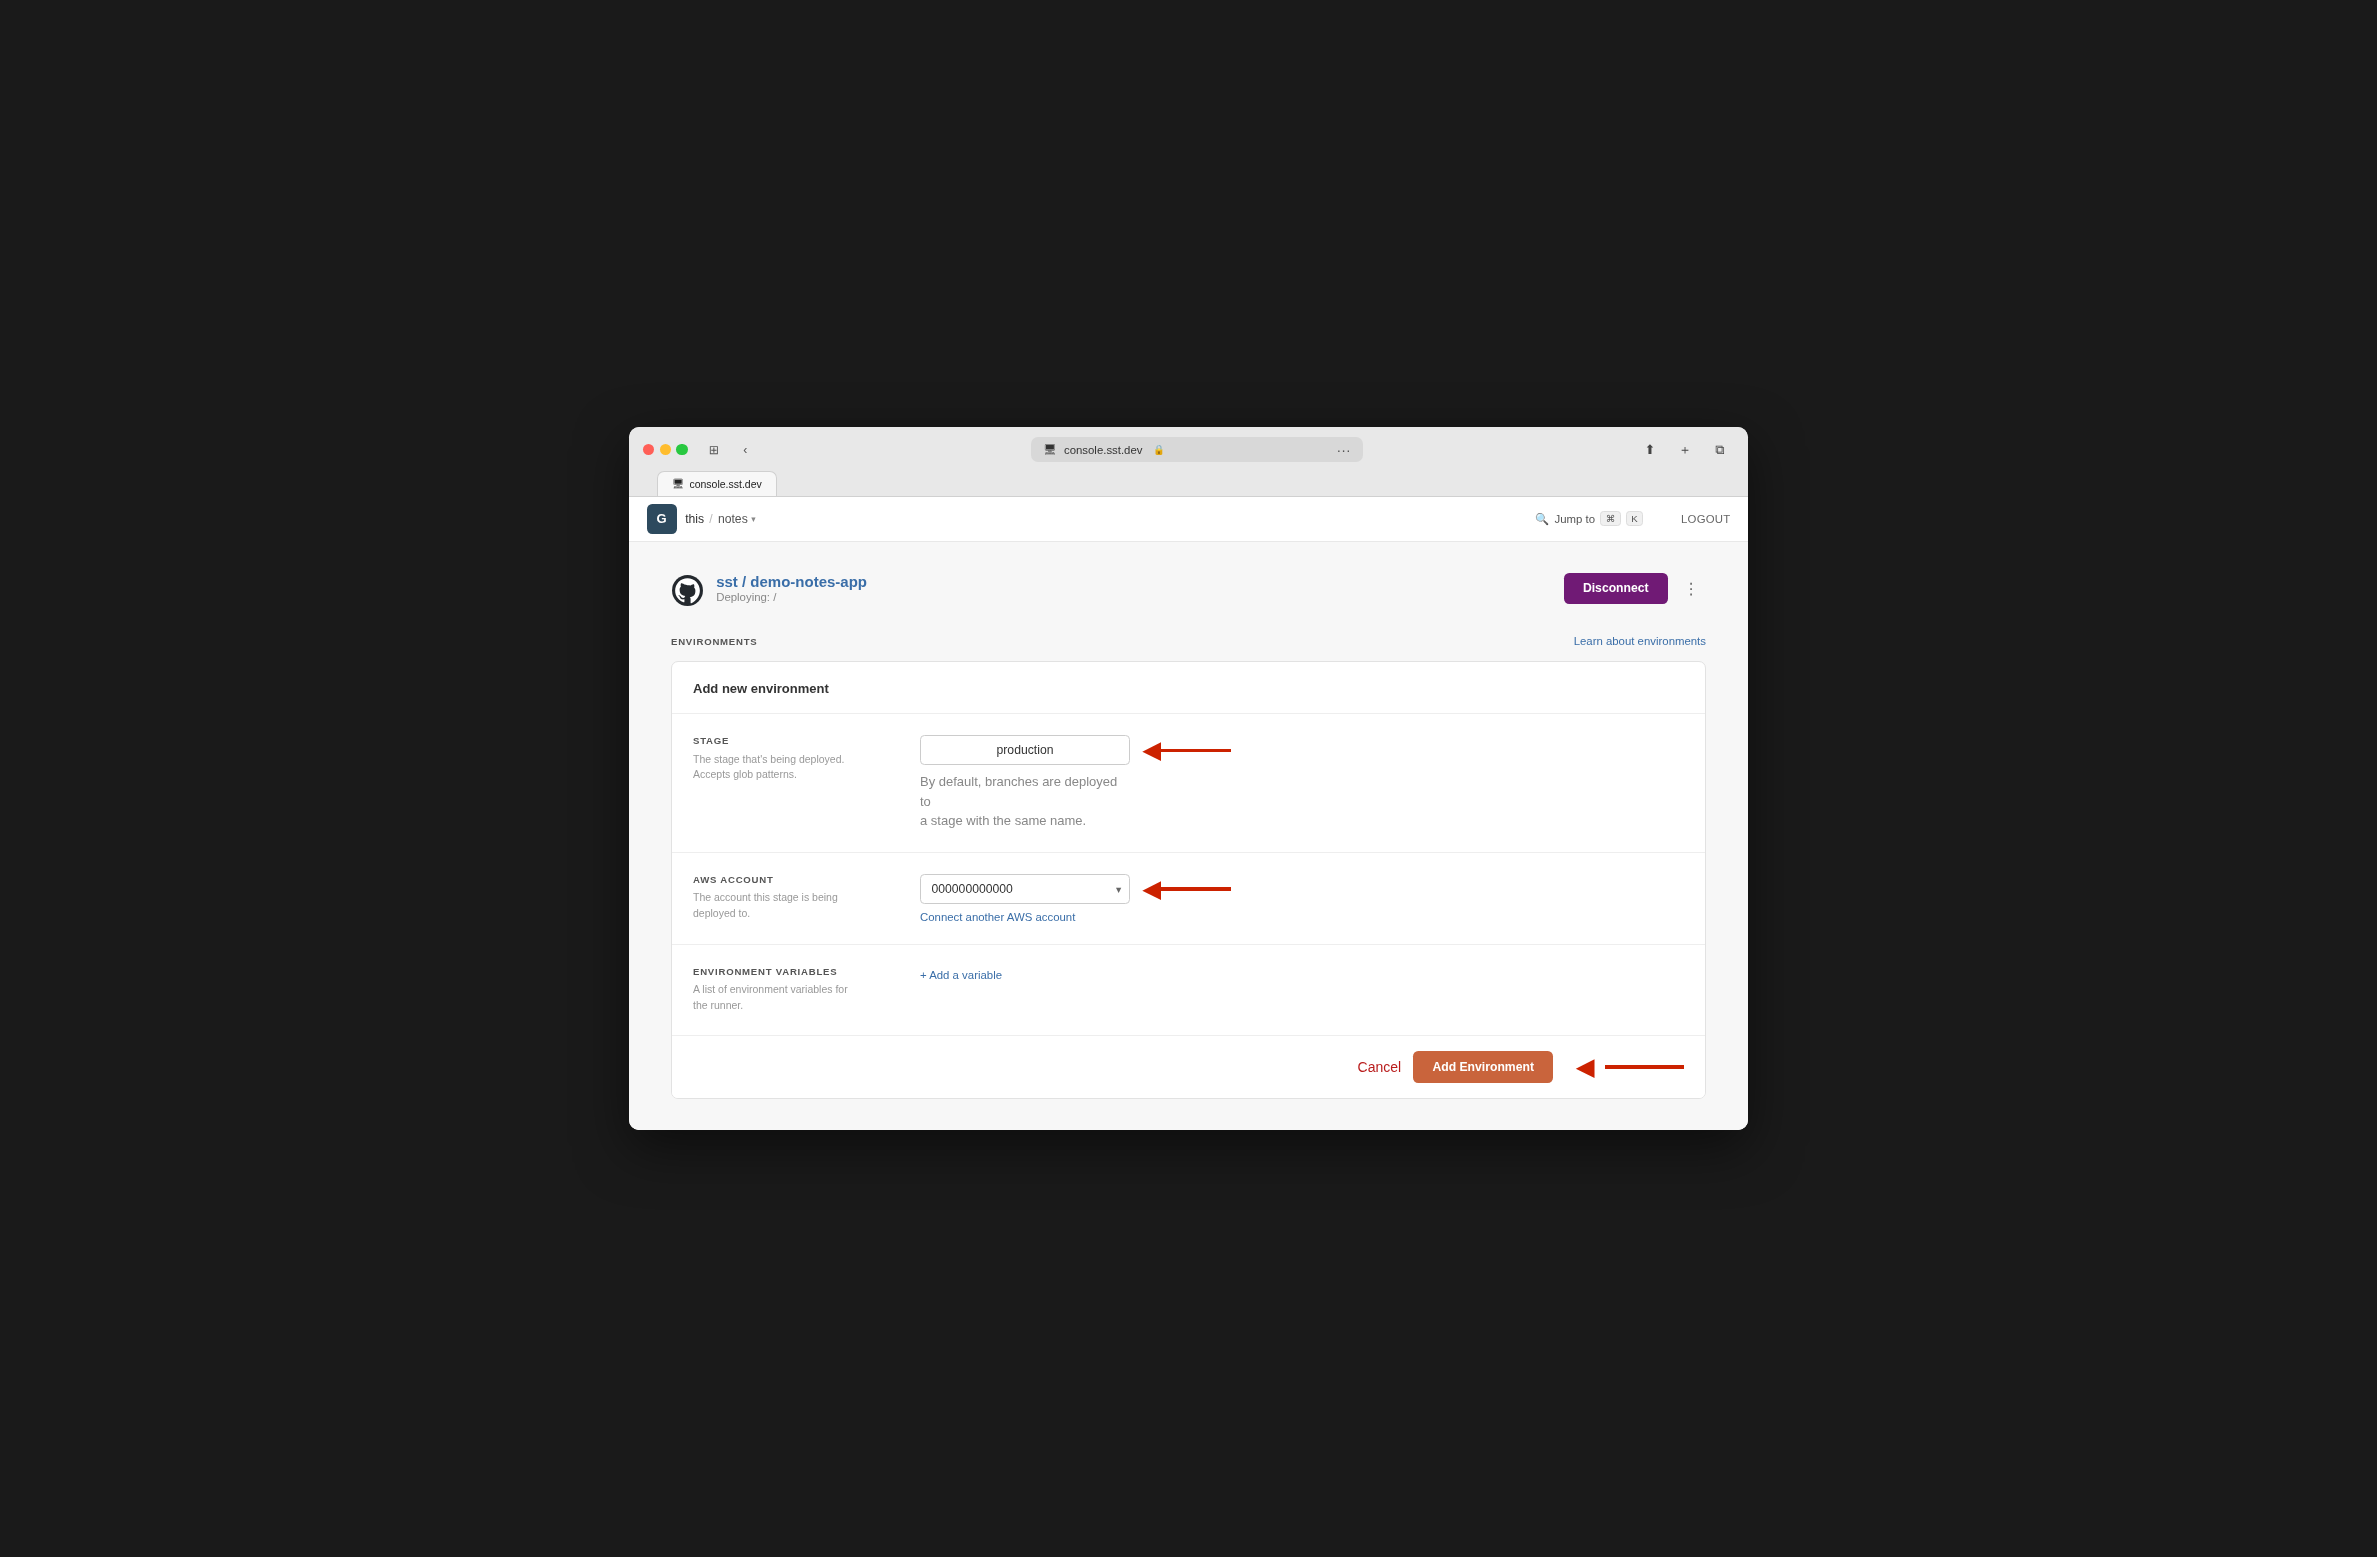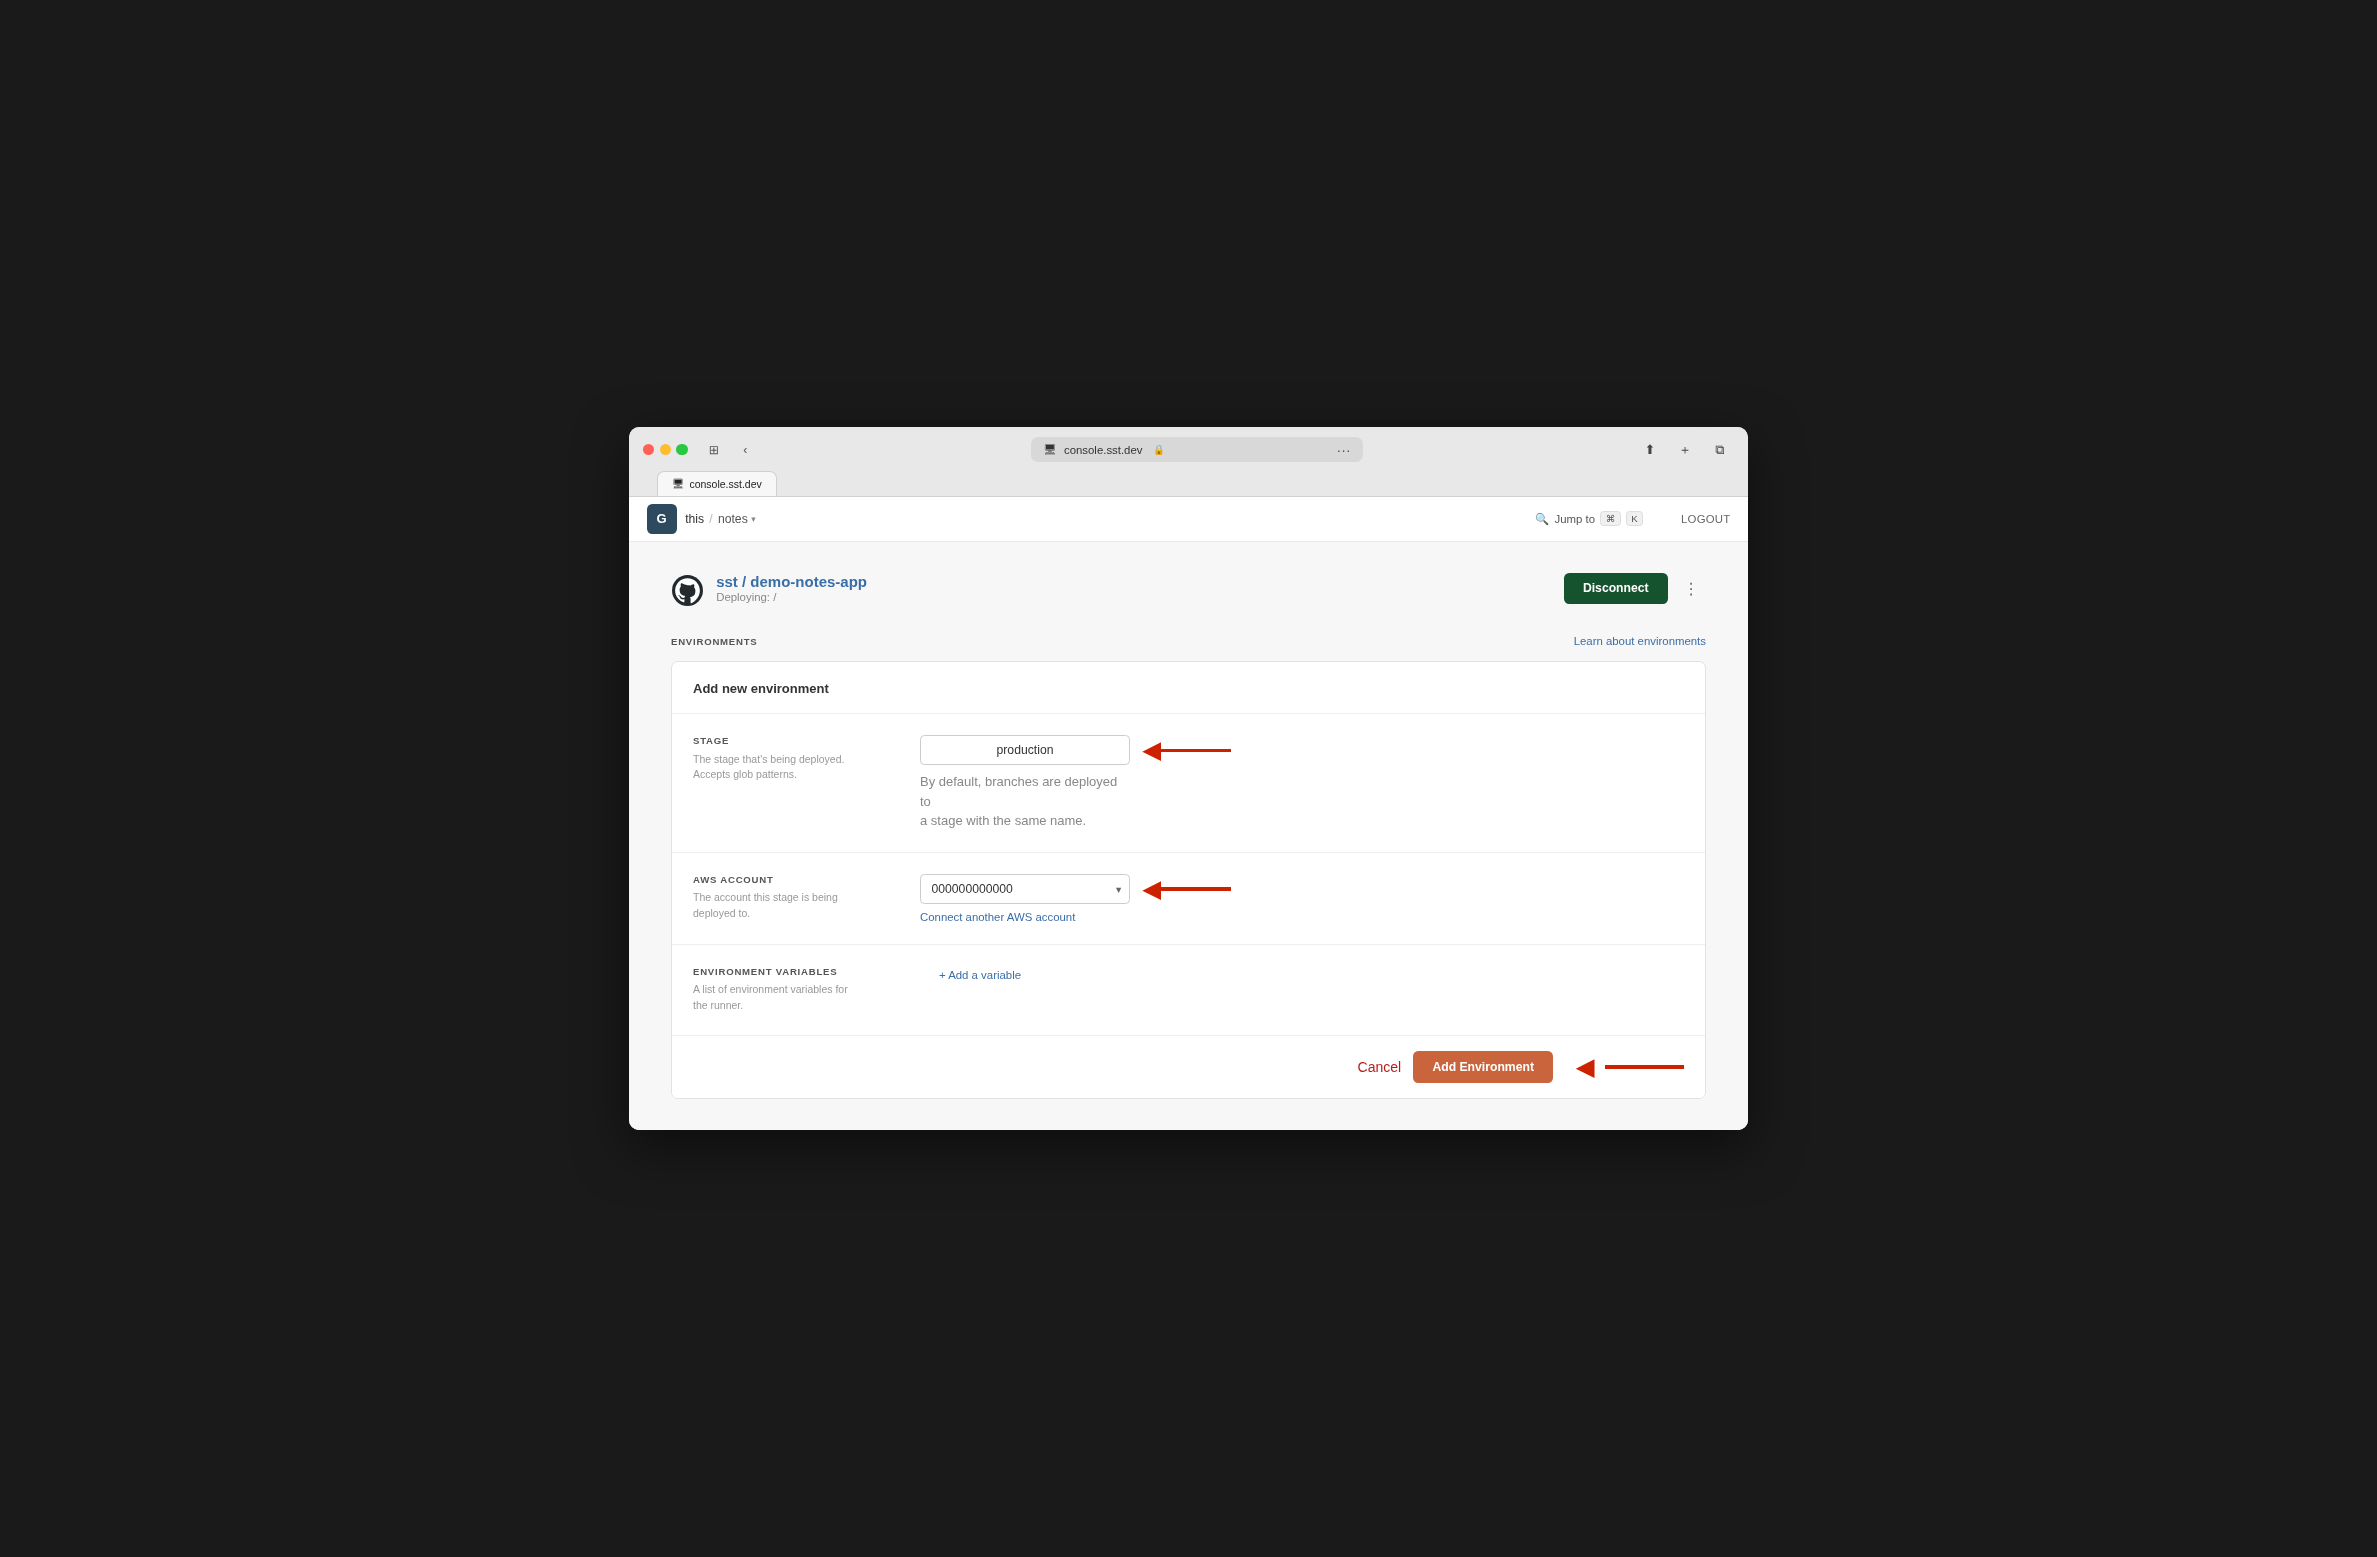--- a/index.html
+++ b/index.html
@@ -226,21 +226,21 @@
       font-size: 11.4px;
       color: #888;
       margin-top: 1.7px;
     }
     .repo-actions {
       display: flex;
       align-items: center;
       gap: 8.7px;
     }
     .disconnect-btn {
-      background: #14532d;
+      background: #701a75;
       color: white;
       border: none;
       border-radius: 5.2px;
       padding: 8.7px 19px;
       font-size: 12.2px;
       font-weight: 600;
       cursor: pointer;
     }
     .more-options-btn {
       background: transparent;
@@ -361,21 +361,21 @@
       color: #3a6ea8;
       text-decoration: none;
       cursor: pointer;
       margin-top: 7px;
       display: block;
     }
     .env-vars-section {
       padding: 21px 21px;
       display: flex;
       align-items: flex-start;
-      gap: 54px;
+      gap: 35px;
     }
     .add-variable-link {
       font-size: 11.4px;
       color: #3a6ea8;
       text-decoration: none;
       cursor: pointer;
     }
     .env-card-footer {
       padding: 15.7px 21px;
       border-top: 0.9px solid #eee;

